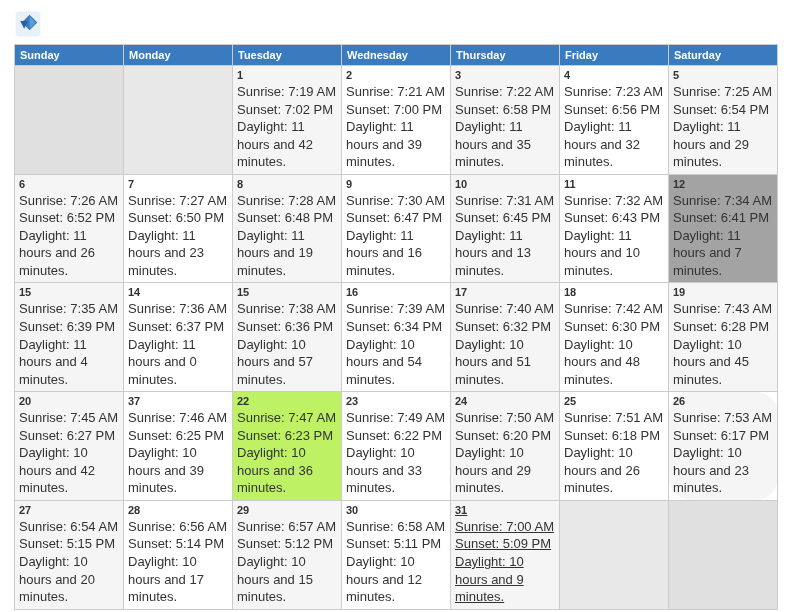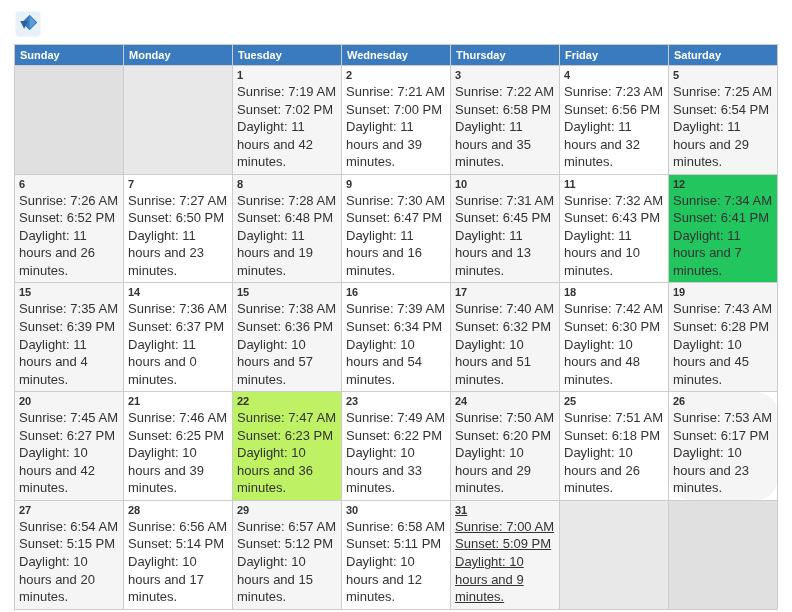--- a/index.html
+++ b/index.html
@@ -178,21 +178,21 @@
             <div class="day-info">Sunrise: 7:30 AM<br>Sunset: 6:47 PM<br>Daylight: 11 hours and 16 minutes.</div>
           </td>
           <td style="background: rgb(245, 245, 245); margin-left: 20px;">
             <div class="day-num">10</div>
             <div class="day-info">Sunrise: 7:31 AM<br>Sunset: 6:45 PM<br>Daylight: 11 hours and 13 minutes.</div>
           </td>
           <td style="background: rgb(255, 255, 255);">
             <div class="day-num">11</div>
             <div class="day-info">Sunrise: 7:32 AM<br>Sunset: 6:43 PM<br>Daylight: 11 hours and 10 minutes.</div>
           </td>
-          <td style="background: #22c55e;">
+          <td style="background: #a3a3a3;">
             <div class="day-num">12</div>
             <div class="day-info">Sunrise: 7:34 AM<br>Sunset: 6:41 PM<br>Daylight: 11 hours and 7 minutes.</div>
           </td>
         </tr>
         <tr>
           <td style="background: rgb(245, 245, 245);">
             <div class="day-num">15</div>
             <div class="day-info">Sunrise: 7:35 AM<br>Sunset: 6:39 PM<br>Daylight: 11 hours and 4 minutes.</div>
           </td>
           <td style="background: rgb(255, 255, 255);">
@@ -219,21 +219,21 @@
             <div class="day-num">19</div>
             <div class="day-info">Sunrise: 7:43 AM<br>Sunset: 6:28 PM<br>Daylight: 10 hours and 45 minutes.</div>
           </td>
         </tr>
         <tr>
           <td style="background: rgb(245, 245, 245);">
             <div class="day-num">20</div>
             <div class="day-info">Sunrise: 7:45 AM<br>Sunset: 6:27 PM<br>Daylight: 10 hours and 42 minutes.</div>
           </td>
           <td style="background: rgb(255, 255, 255);">
-            <div class="day-num">21</div>
+            <div class="day-num">37</div>
             <div class="day-info">Sunrise: 7:46 AM<br>Sunset: 6:25 PM<br>Daylight: 10 hours and 39 minutes.</div>
           </td>
           <td style="background: #bef264;">
             <div class="day-num">22</div>
             <div class="day-info">Sunrise: 7:47 AM<br>Sunset: 6:23 PM<br>Daylight: 10 hours and 36 minutes.</div>
           </td>
           <td style="background: rgb(255, 255, 255);">
             <div class="day-num">23</div>
             <div class="day-info">Sunrise: 7:49 AM<br>Sunset: 6:22 PM<br>Daylight: 10 hours and 33 minutes.</div>
           </td>

